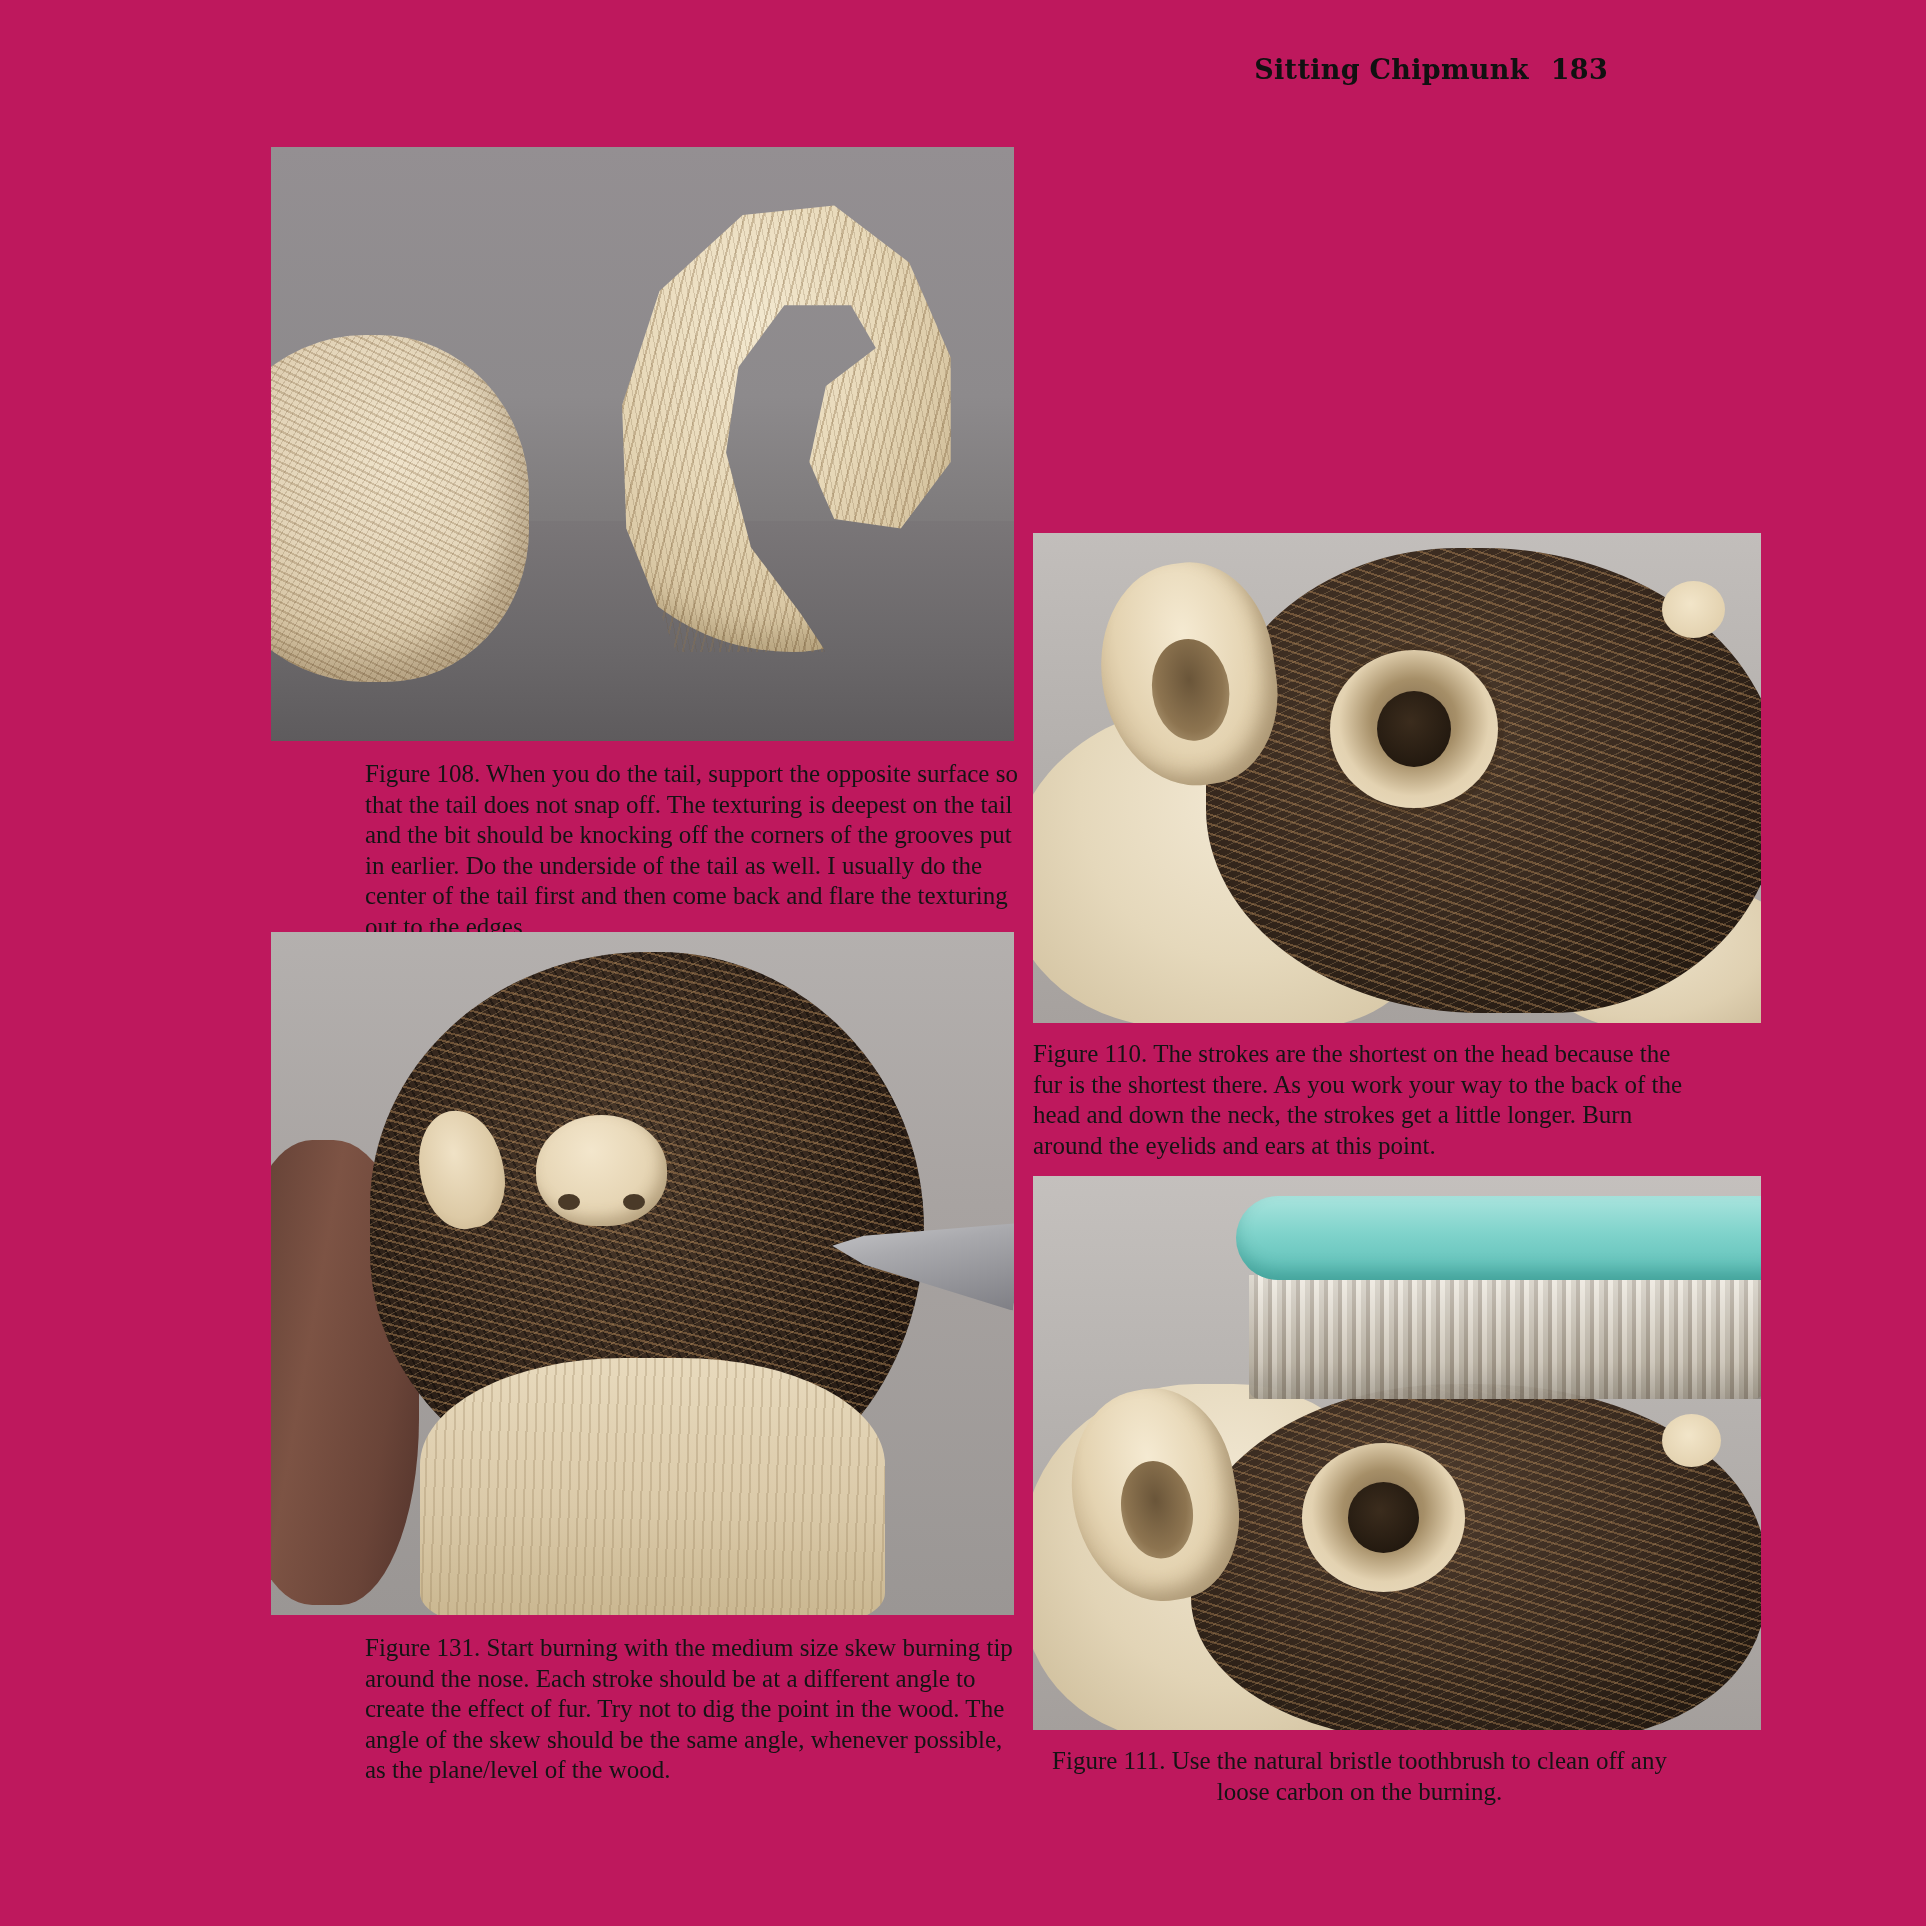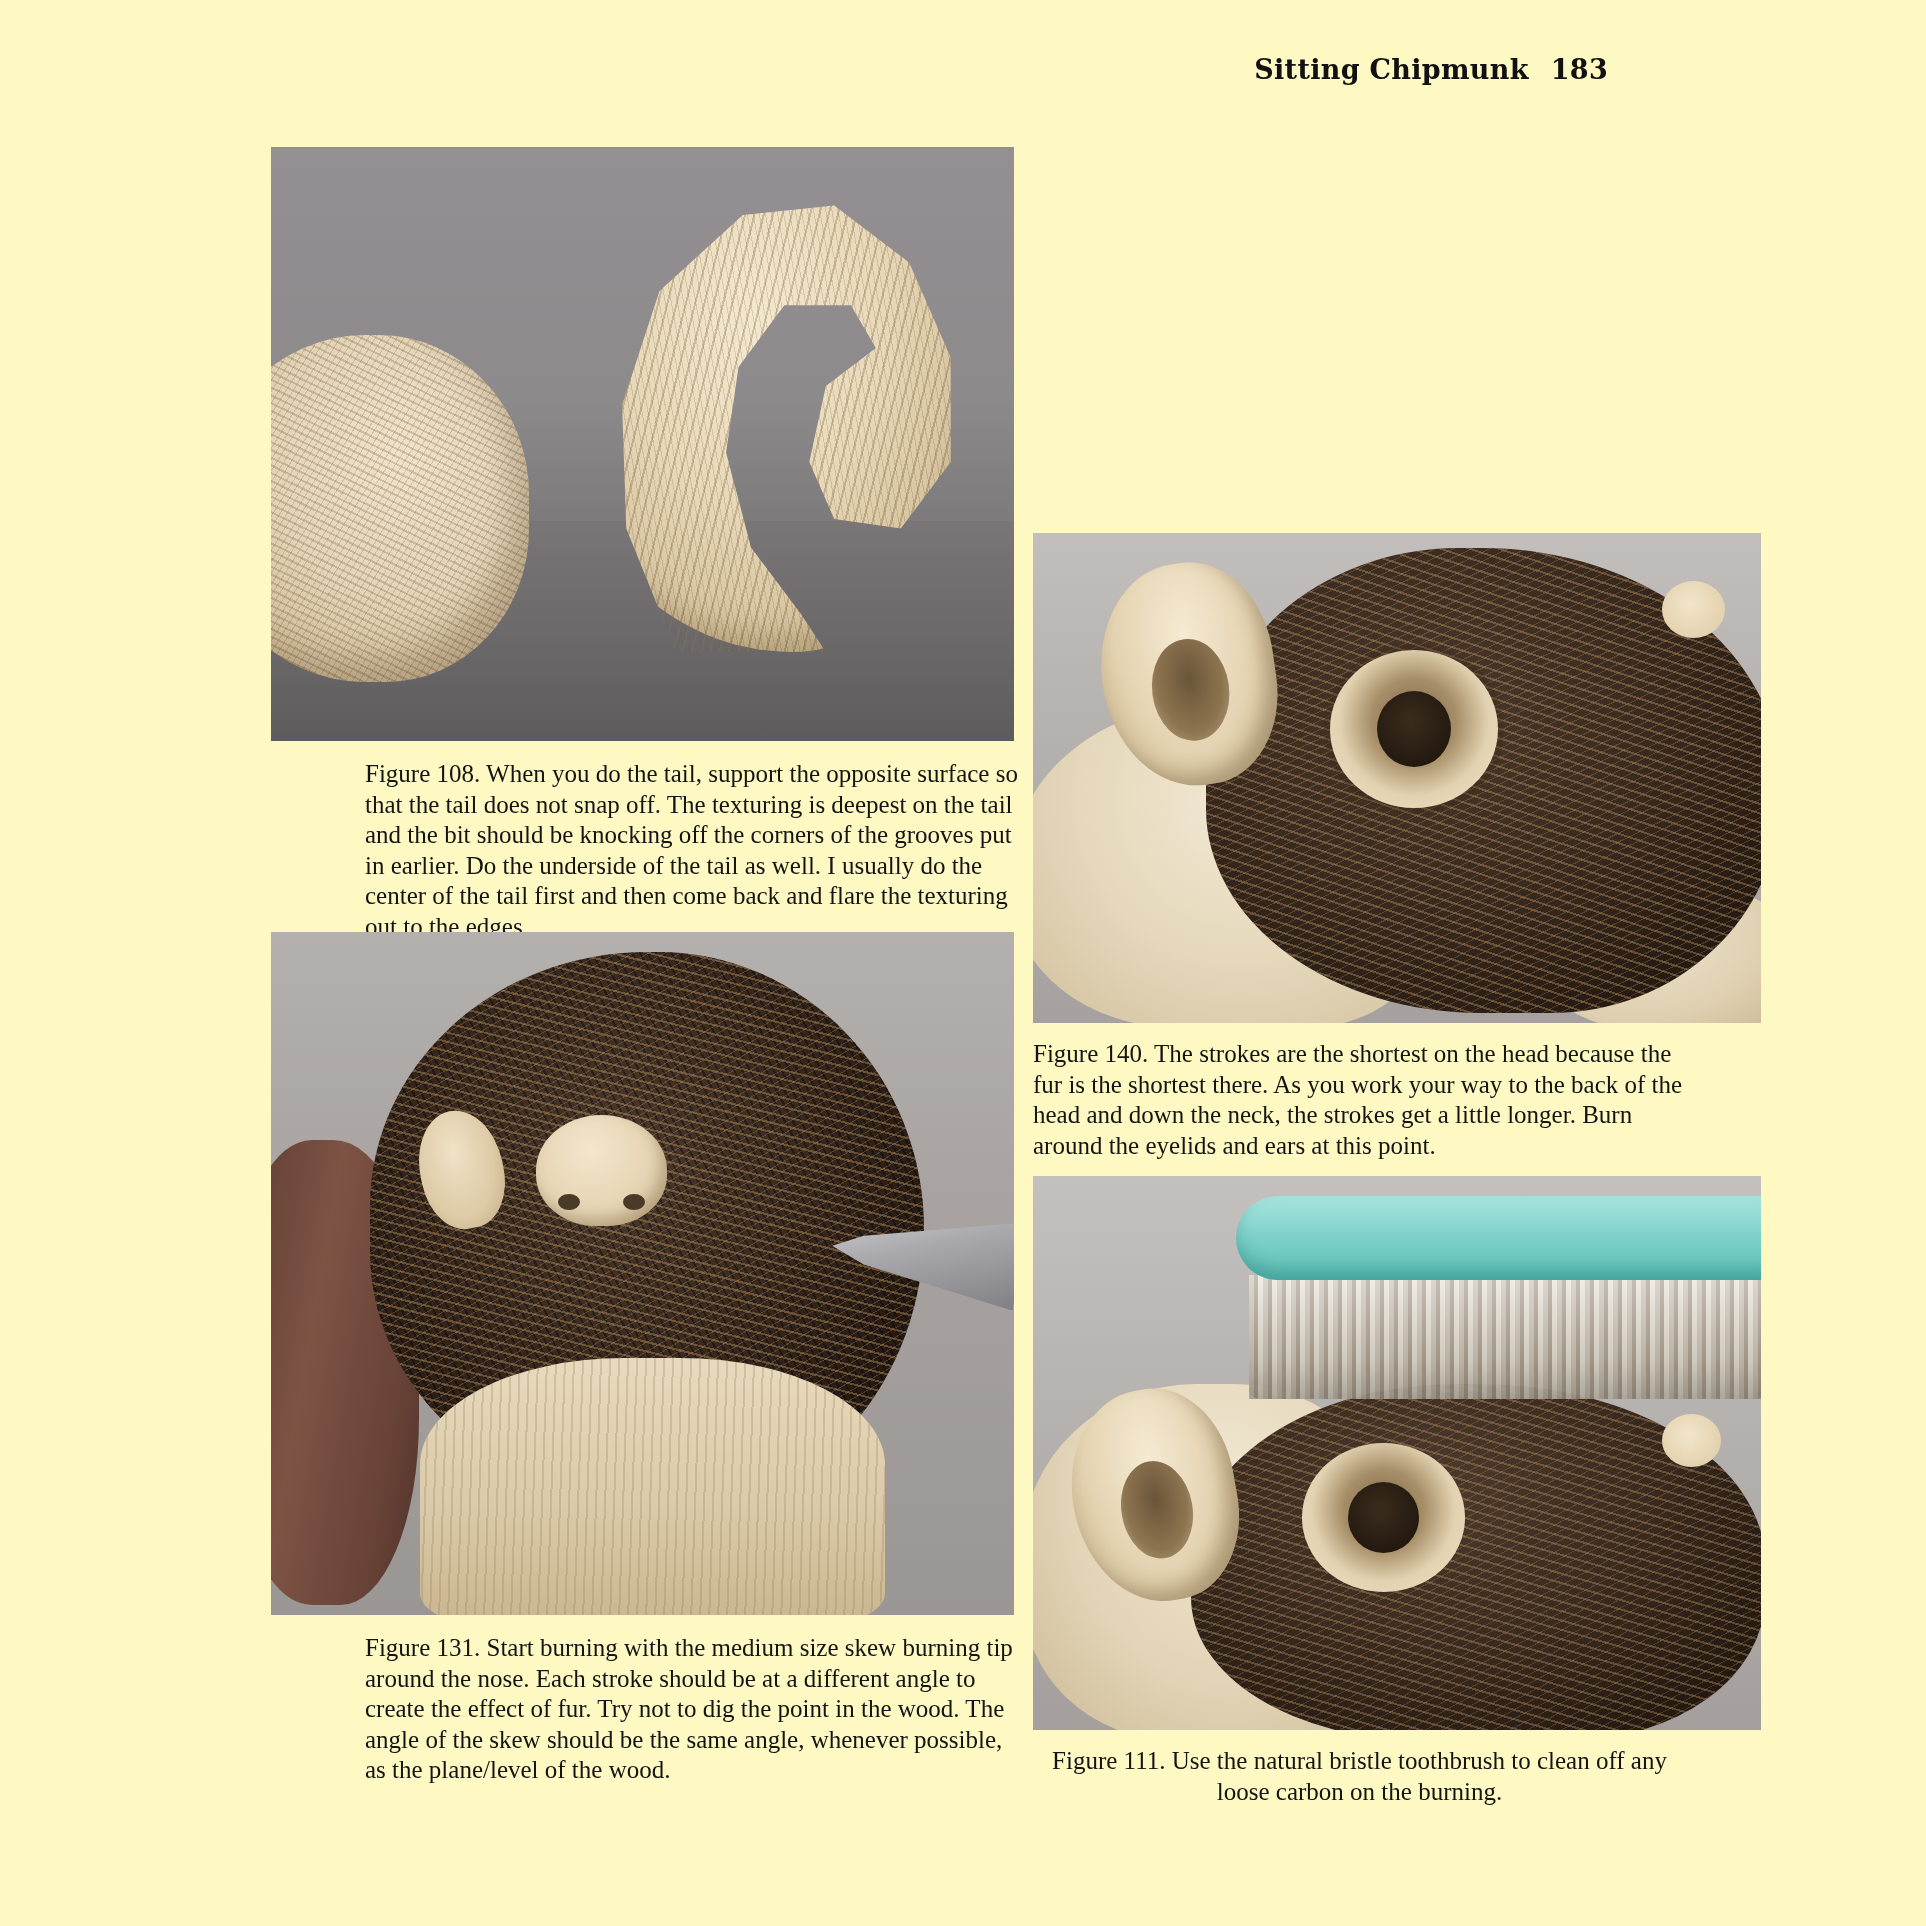--- a/index.html
+++ b/index.html
@@ -4,21 +4,21 @@
 <style>
   html, body {
     margin: 0;
     padding: 0;
     background: #ffffff;
   }
   .page {
     position: relative;
     width: 1927px;
     height: 1927px;
-    background: #fef9c3;
+    background: #be185d;
     font-family: "Liberation Serif", serif;
     color: #111111;
     overflow: hidden;
   }
 
   
   .running-head {
     position: absolute;
     top: 54px;
     right: 319px;
@@ -325,21 +325,21 @@
       <div class="arm-110"></div>
       <div class="head-110"></div>
       <div class="ear-110">
           <div class="inner"></div>
         </div>
       <div class="eye-110">
           <div class="pupil"></div>
         </div>
       <div class="cheek-dot-110"></div>
     </div>
-    <figcaption class="caption">Figure 140. The strokes are the shortest on the head because the fur is the shortest there. As you work your way to the back of the head and down the neck, the strokes get a little longer. Burn around the eyelids and ears at this point.</figcaption>
+    <figcaption class="caption">Figure 110. The strokes are the shortest on the head because the fur is the shortest there. As you work your way to the back of the head and down the neck, the strokes get a little longer. Burn around the eyelids and ears at this point.</figcaption>
   </figure>
 
   <figure class="figure" id="fig111">
     <div class="photo">
       <div class="bg-111"></div>
       <div class="body-111"></div>
       <div class="head-111"></div>
       <div class="ear-111">
           <div class="inner"></div>
         </div>

